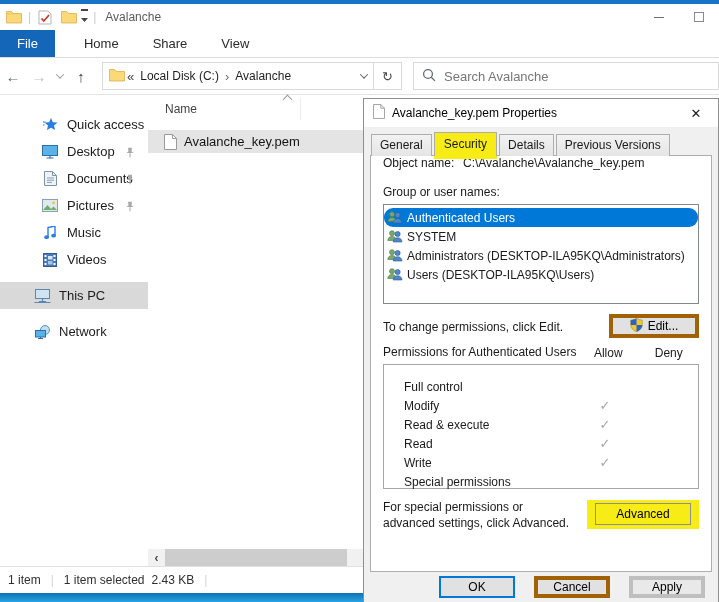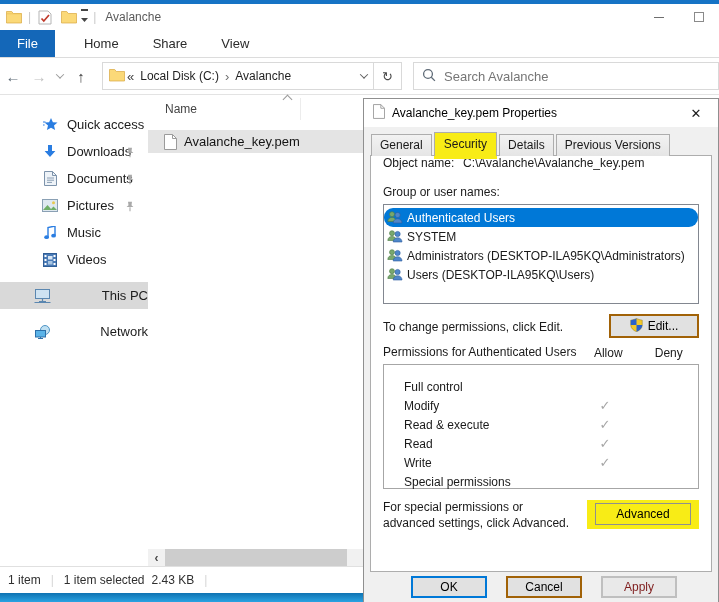--- a/index.html
+++ b/index.html
@@ -40,21 +40,21 @@
   .searchbox input { border:none; outline:none; flex:1; font-family:"Liberation Sans",sans-serif; font-size:13px; color:#333; margin-left:8px; background:transparent; }
   .searchbox input::placeholder { color:#767676; opacity:1; }
 
   .chev { display:inline-block; width:6px; height:6px; border-right:1.4px solid #5f5f5f; border-bottom:1.4px solid #5f5f5f; transform:rotate(45deg) translate(-1px,-1px); }
 
   
   .content { position:absolute; top:95px; left:0; width:719px; height:471px; background:#fff; }
   .sidebar { position:absolute; top:0; left:0; width:148px; height:100%; padding-top:16px; }
   .side-item { height:27px; display:flex; align-items:center; padding-left:40px; position:relative; font-size:13px; color:#1c1c1c; }
   .side-item.root { }
-  .side-item.pc { padding-left:32px;justify-content:space-between; }
+  .side-item.pc { padding-left:32px; }
   .side-item.sel { background:#d9d9d9; }
   .side-item .icn { width:20px; display:flex; justify-content:center; margin-right:7px; }
   .side-item .pin { position:absolute; right:13px; top:8px; }
   .gap-sm { margin-top:9px; }
 
   .filepane { position:absolute; top:0; left:148px; width:571px; height:100%; }
   .colheader { position:relative; height:28px; display:flex; align-items:center; padding-left:17px; color:#444; font-size:12px; }
   .col-div { position:absolute; left:152px; top:3px; height:22px; border-left:1px solid #ececec; }
   .sort-caret { position:absolute; left:136px; top:1px; width:7px; height:7px; border-left:1.4px solid #9a9a9a; border-top:1.4px solid #9a9a9a; transform:rotate(45deg); }
   .file-row { margin-top:7px; height:23px; background:#e4e4e4; display:flex; align-items:center; padding-left:16px; font-size:13px; color:#141414; }
@@ -83,41 +83,41 @@
   .objrow { display:flex; margin:0 12px 0; }
   .objrow .lbl { width:80px; color:#1a1a1a; }
   .grouplabel { margin:15px 12px 5px; }
   .grouplist { margin:0 12px; height:100px; border:1px solid #828790; background:#fff; padding-top:3px; }
   .grow { height:19px; display:flex; align-items:center; padding-left:3px; font-size:12px;border-radius:9px; }
   .grow .icn { display:flex; margin-right:4px; }
   .grow.sel { background:#0078d7; color:#fff; }
 
   .editrow { display:flex; margin:10px 12px 0; align-items:flex-start; }
   .editrow .hint { flex:1; padding-top:6px; }
-  .btn { height:24px; border:2px solid #a16207; background:#e1e1e1; font-size:12px; display:flex; align-items:center; justify-content:center; color:#000; }
+  .btn { height:24px; border:4px solid #a16207; background:#e1e1e1; font-size:12px; display:flex; align-items:center; justify-content:center; color:#000; }
   .edit-btn { width:90px; gap:5px; }
 
   .permheader { display:flex; margin:7px 12px 0; align-items:flex-end; }
   .permheader .plabel { width:200px; line-height:1.25; }
   .permheader .colw { width:62px; text-align:center; }
   .permheader .spacer { flex:1; }
   .permlist { margin:4px 12px 0; border:1px solid #a6a6a6; background:#fff; height:125px; padding-top:12px; }
   .prow { height:19px; display:flex; align-items:center; padding-left:20px; font-size:12px; }
   .prow .pname { flex:1; }
   .prow .colw { width:62px; text-align:center; color:#a5a5a5; font-size:13px; }
 
   .advrow { display:flex; margin:11px 12px 0; align-items:flex-start; }
   .advrow .hint { flex:1; padding-right:10px; line-height:1.3; }
   .advanced-wrap { background:#f8ec16; padding:3px 8px 4px; }
   .advanced-btn { width:96px; height:22px; border:1px solid #8f8f8f; background:#f8ec16; }
 
-  .dfooter { position:absolute; left:0; top:477px; width:100%; display:flex; justify-content:flex-end; padding-right:41px; }
+  .dfooter { position:absolute; left:0; top:477px; width:100%; display:flex; justify-content:flex-end; padding-right:13px; }
   .fbtn { width:76px; height:22px; margin-left:19px; }
   .ok-btn { border:2px solid #0078d7; }
-  .apply-btn { color:#7f1d1d; border-color:#bfbfbf; background:#e9e9e9; }
+  .apply-btn { color:#000000; border-color:#bfbfbf; background:#e9e9e9; }
 </style>
 </head>
 <body>
 
 <div class="screen">
   <div class="topstrip"></div>
 
   <div class="titlebar">
     <span class="qat-icon" style="margin-left:5px">
       <svg width="16" height="14" viewBox="0 0 16 14">
@@ -198,25 +198,26 @@
         <span class="icn">
           <svg width="15" height="14" viewBox="0 0 15 14">
               <path d="M8 0l1.9 4.2 4.6 0.4-3.5 3 1.1 4.5L8 9.7l-4.1 2.4 1.1-4.5-3.5-3 4.6-0.4z" fill="#2a7de1"></path>
               <path d="M0 4h2.5M0 7h1.6" stroke="#2a7de1" stroke-width="1.2"></path>
             </svg>
         </span>
         <span>Quick access</span>
       </div>
       <div class="side-item">
         <span class="icn">
-          <svg width="14" height="14" viewBox="0 0 14 14">
-              <path d="M5 0h4v6h3.4L7 12 1.6 6H5z" fill="#2a7de1"></path>
-            </svg>
-        </span>
-        <span>Downloads</span>
+          <svg width="16" height="14" viewBox="0 0 16 14">
+              <rect x="0.5" y="0.5" width="15" height="10" fill="#5ab3e8" stroke="#2c6fa8"></rect>
+              <path d="M8 11v2M4.5 13h7" stroke="#2c6fa8" stroke-width="1.2"></path>
+            </svg>
+        </span>
+        <span>Desktop</span>
         <span class="pin">
           <svg width="10" height="11" viewBox="0 0 10 11">
               <path d="M3 0.8h4l-0.5 3.4 1.9 1.9H1.6l1.9-1.9z" fill="#a9a9a9"></path>
               <path d="M5 6.2v4" stroke="#a9a9a9" stroke-width="1.1"></path>
             </svg>
         </span>
       </div>
       <div class="side-item">
         <span class="icn">
           <svg width="13" height="15" viewBox="0 0 13 15">

